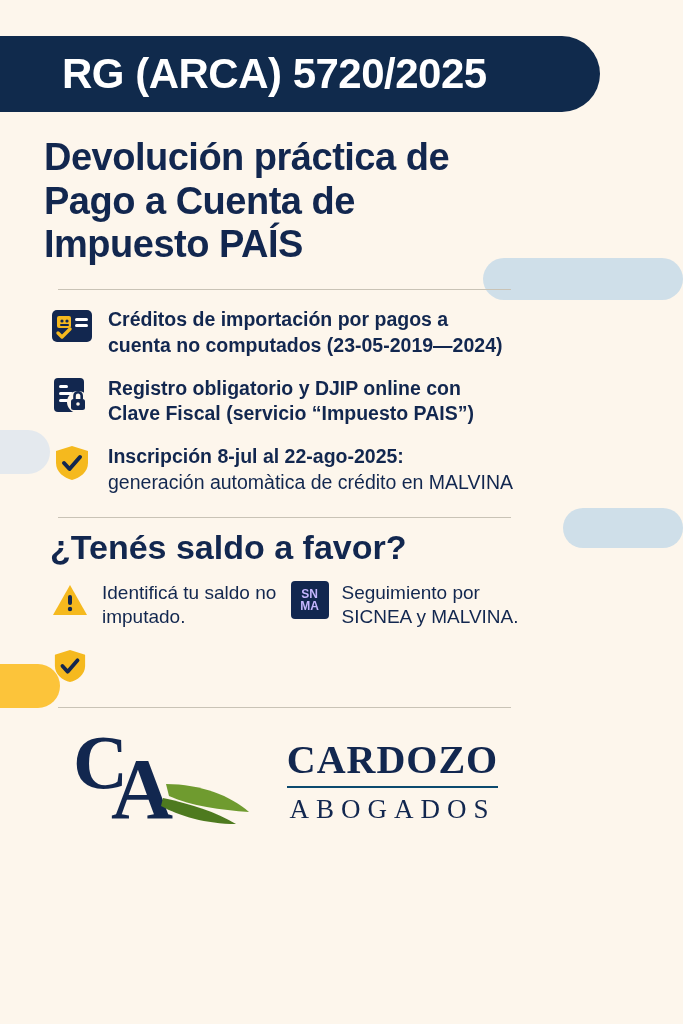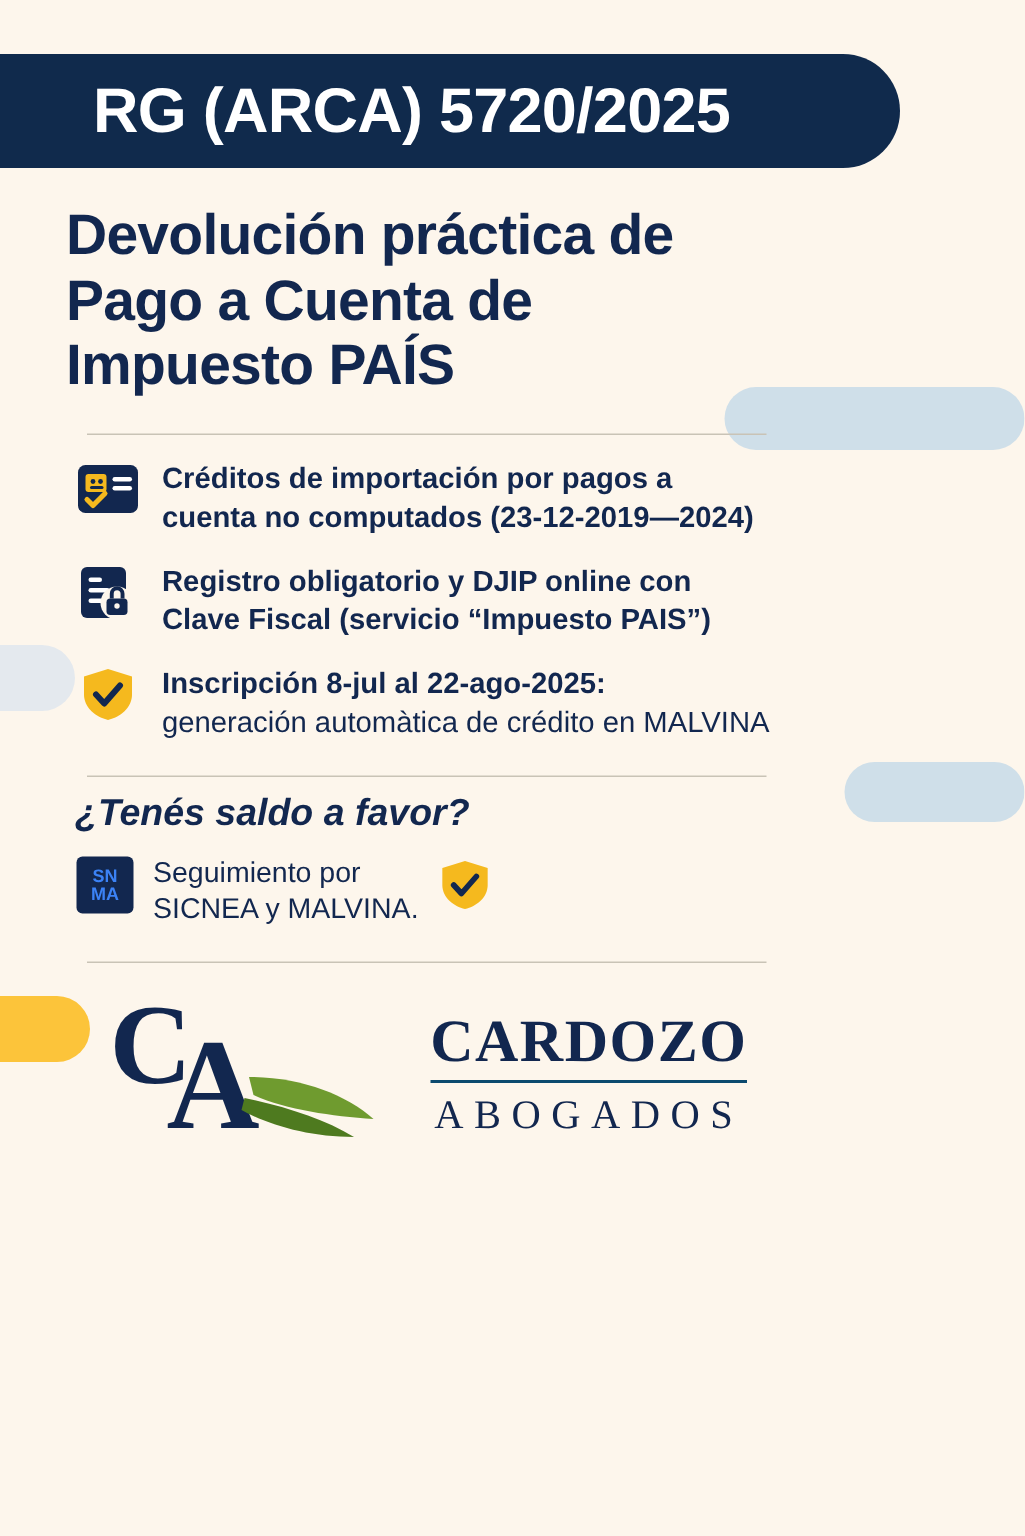--- a/index.html
+++ b/index.html
@@ -127,24 +127,23 @@
     font-weight: bold;
   }
   .bullet-text .light {
     font-weight: normal;
   }
 
   
   .question {
     margin-top: 10px;
     padding: 0 6px;
-    font-size: 25px;
-    font-weight: bold;
-    color: #12274f;
-    font-style: italic;
+    font-size: 34px;
+    font-weight: bold;
+    color: #12274f;
   }
 
   .grid {
     margin-top: 14px;
     padding: 0 6px;
     display: grid;
     grid-template-columns: 1fr 1fr;
     column-gap: 10px;
     row-gap: 18px;
   }
@@ -205,21 +204,21 @@
     margin-top: 6px;
     border-top: 2px solid #0c4a6e;
     padding-top: 8px;
   }
 
   .sn-ma {
     width: 38px;
     height: 38px;
     background: #12274f;
     border-radius: 4px;
-    color: #3b82f6;
+    color: #c4b5fd;
     font-size: 12px;
     font-weight: bold;
     line-height: 1.05;
     display: flex;
     flex-direction: column;
     align-items: center;
     justify-content: center;
   }
 </style>
 </head>
@@ -250,21 +249,21 @@
           <circle cx="11" cy="12" r="1.6" fill="#12274f"></circle>
           <circle cx="16" cy="12" r="1.6" fill="#12274f"></circle>
           <rect x="9" y="15" width="9" height="2" rx="1" fill="#12274f"></rect>
           <rect x="24" y="9" width="13" height="3" rx="1.5" fill="#ffffff"></rect>
           <rect x="24" y="15" width="13" height="3" rx="1.5" fill="#ffffff"></rect>
           <path d="M7 24 L11 28 L19 20" stroke="#f5b91e" stroke-width="3.4" fill="none" stroke-linecap="round" stroke-linejoin="round"></path>
         </svg>
       </div>
       <div class="bullet-text">
         <b>Créditos de importación por pagos a</b><br>
-        <b>cuenta no computados (23-12-2019—2024)</b>
+        <b>cuenta no computados (23-05-2019—2024)</b>
       </div>
     </div>
 
     <div class="bullet">
       <div class="bullet-icon">
         <svg width="40" height="38" viewBox="0 0 40 38">
           <rect x="2" y="2" width="30" height="34" rx="4" fill="#12274f"></rect>
           <rect x="7" y="9" width="9" height="3" rx="1.5" fill="#ffffff"></rect>
           <rect x="7" y="16" width="14" height="3" rx="1.5" fill="#ffffff"></rect>
           <rect x="7" y="23" width="10" height="3" rx="1.5" fill="#ffffff"></rect>
@@ -294,20 +293,30 @@
     </div>
 
   </div>
 
   <hr class="rule">
 
   <div class="question">¿Tenés saldo a favor?</div>
 
   <div class="grid">
 
+    <div class="cell">
+      <div class="cell-icon">
+        <svg width="36" height="34" viewBox="0 0 36 34">
+          <path d="M18 2 L35 32 H1 Z" fill="#f5b91e"></path>
+          <rect x="16" y="12" width="4" height="10" rx="2" fill="#12274f"></rect>
+          <circle cx="18" cy="26" r="2.2" fill="#12274f"></circle>
+        </svg>
+      </div>
+      <div class="cell-text">Identificá tu saldo no imputado.</div>
+    </div>
 
 
     <div class="cell">
       <div class="cell-icon">
         <div class="sn-ma">
           <span>SN</span>
           <span>MA</span>
         </div>
       </div>
       <div class="cell-text">Seguimiento por SICNEA y MALVINA.</div>

